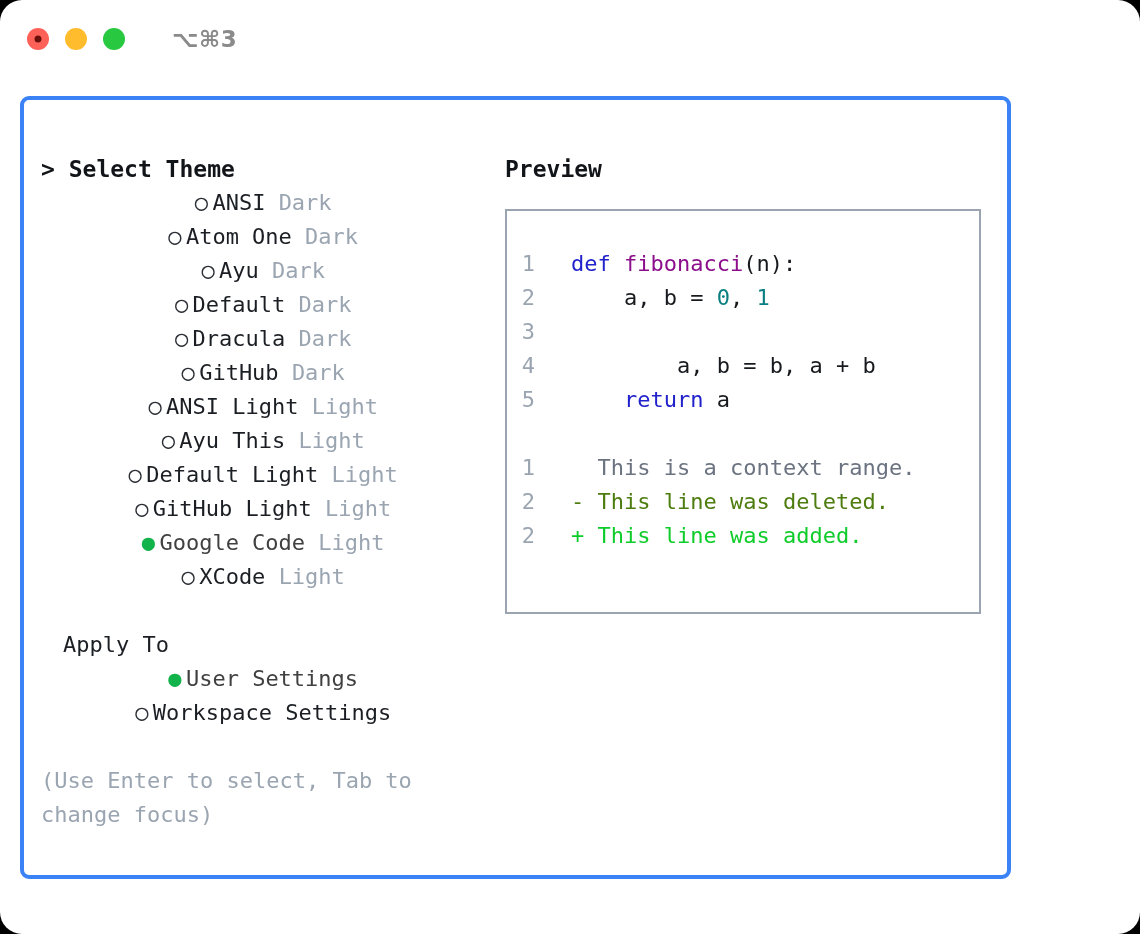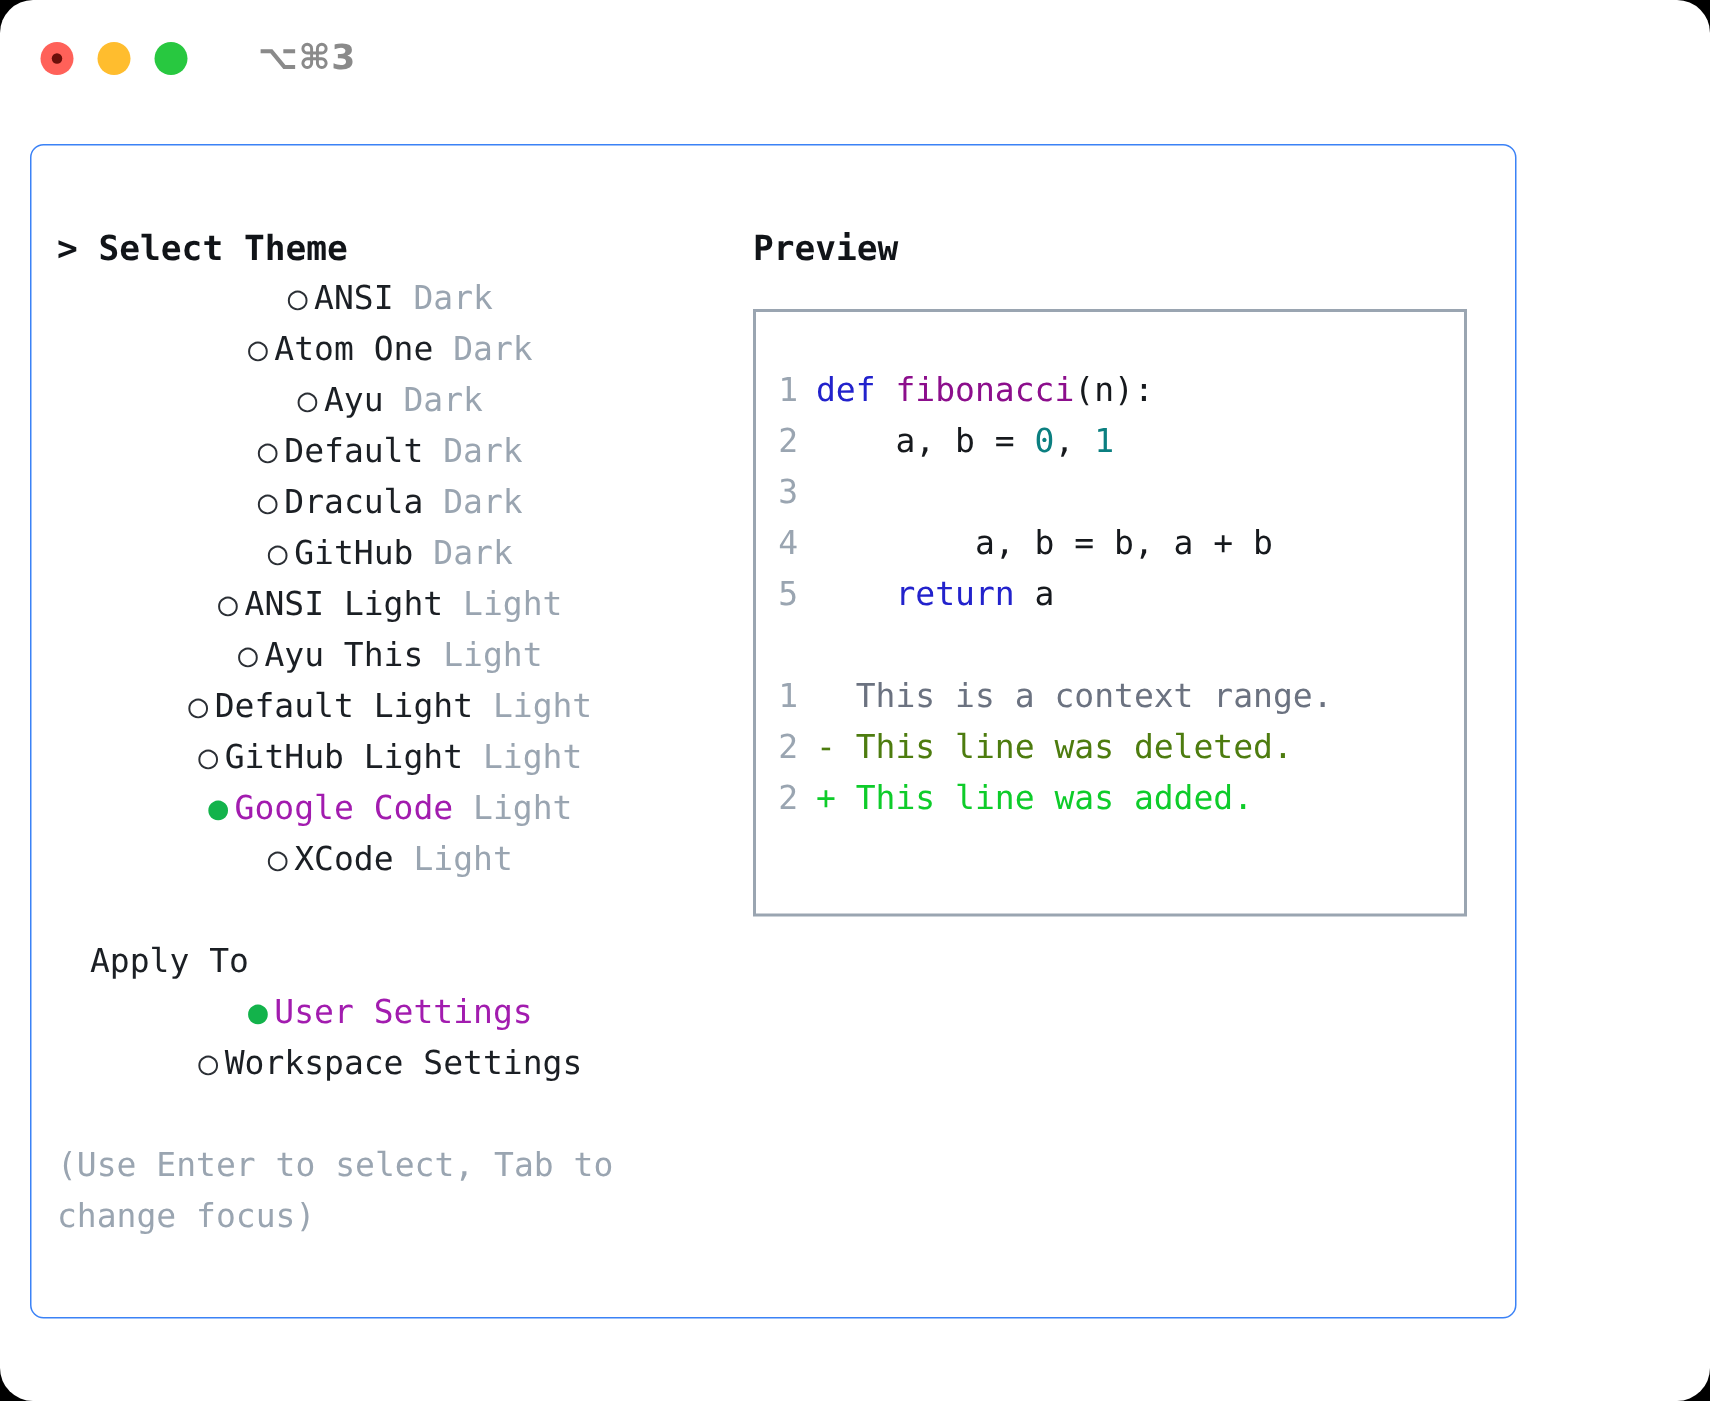--- a/index.html
+++ b/index.html
@@ -68,21 +68,21 @@
     font-family: "DejaVu Sans", "Liberation Sans", sans-serif;
   }
 
   
   .panel {
     position: absolute;
     left: 20px;
     top: 96px;
     width: 991px;
     height: 783px;
-    border: 1px solid #3b82f6;
+    border: 4px solid #3b82f6;
     border-radius: 9px;
     background: #ffffff;
     box-sizing: border-box;
   }
 
   .columns {
     position: absolute;
     left: 0; top: 0;
     width: 100%; height: 100%;
   }
@@ -109,21 +109,21 @@
     color: #1b1f24;
     white-space: pre;
     text-align: center;
   }
   .bullet {
     display: inline-block;
     width: 22px;
     color: #2b2f35;
   }
   .theme-row.selected .bullet { color: #13b34b; }
-  .theme-row.selected .name   { color: #a21caf; }
+  .theme-row.selected .name   { color: #404040; }
   .name { color: #1b1f24; }
   .variant { color: #9aa5b1; }
 
   .section-gap { height: 34px; }
 
   .apply-title {
     font-size: 22px;
     line-height: 34px;
     color: #1b1f24;
     white-space: pre;
@@ -168,21 +168,21 @@
     white-space: pre;
   }
   .lineno {
     width: 40px;
     min-width: 40px;
     text-align: right;
     color: #9aa5b1;
     padding-right: 12px;
     box-sizing: border-box;
   }
-  .codetext { white-space: pre; }
+  .codetext { white-space: pre; margin-left: 24px; }
 
   .tok-kw   { color: #2222cc; }
   .tok-fn   { color: #8c0e8c; }
   .tok-num  { color: #0b7f80; }
   .tok-plain{ color: #16191d; }
 
   .diff-gap { height: 34px; }
   .diff-ctx { color: #6b7280; }
   .diff-del { color: #4d7c0f; }
   .diff-add { color: #0ecc2a; }

